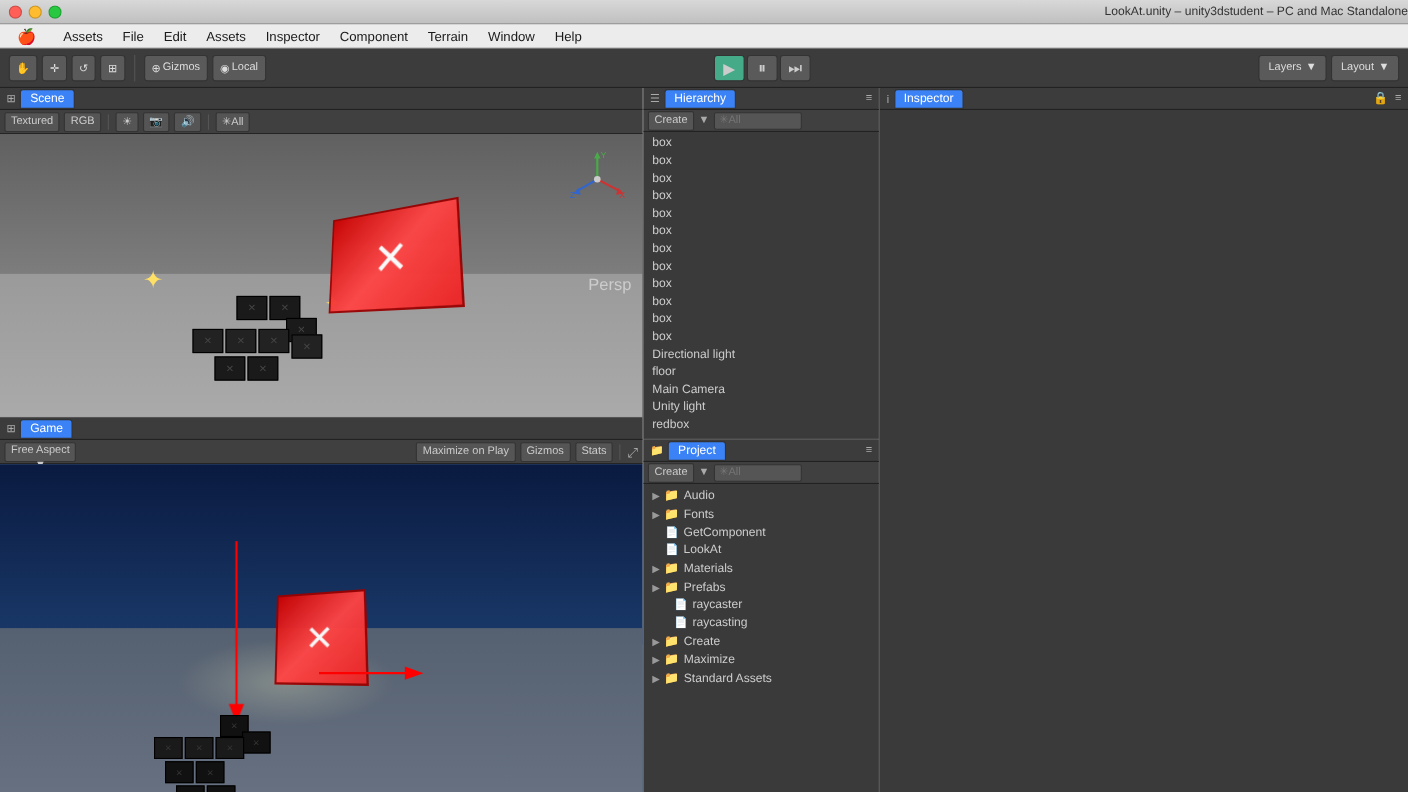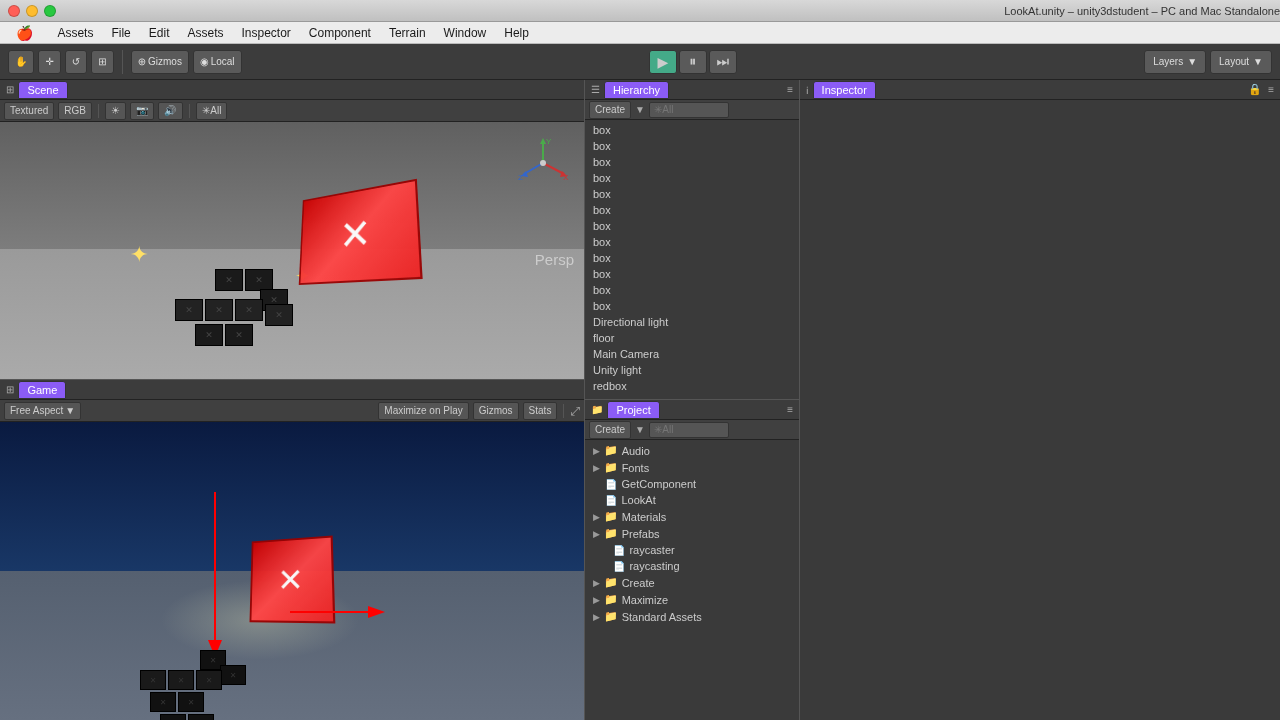--- a/index.html
+++ b/index.html
@@ -145,21 +145,21 @@
     }
     .panel-tab {
       background: #5a5a5a;
       border: 1px solid #333;
       border-radius: 3px 3px 0 0;
       color: #ddd;
       padding: 2px 8px;
       font-size: 11px;
       cursor: pointer;
     }
-    .panel-tab.active { background: #8b5cf6; color: white; }
+    .panel-tab.active { background: #3b82f6; color: white; }
     .scene-toolbar {
       height: 22px;
       background: #404040;
       display: flex;
       align-items: center;
       padding: 0 4px;
       gap: 4px;
       border-bottom: 1px solid #222;
     }
     .scene-toolbar-btn {
@@ -284,21 +284,21 @@
     
     .free-aspect-dropdown {
       background: #555;
       border: 1px solid #333;
       border-radius: 2px;
       color: #ccc;
       padding: 1px 5px;
       font-size: 10px;
       cursor: pointer;
       height: 18px;
-      display: flex; align-items: center; gap: 2px;
+      display: flex; align-items: center; gap: 2px; flex-direction: column;
     }
 
     
     .panel-content::-webkit-scrollbar { width: 6px; }
     .panel-content::-webkit-scrollbar-track { background: #2a2a2a; }
     .panel-content::-webkit-scrollbar-thumb { background: #666; border-radius: 3px; }
   </style>
 </head>
 <body>
 

